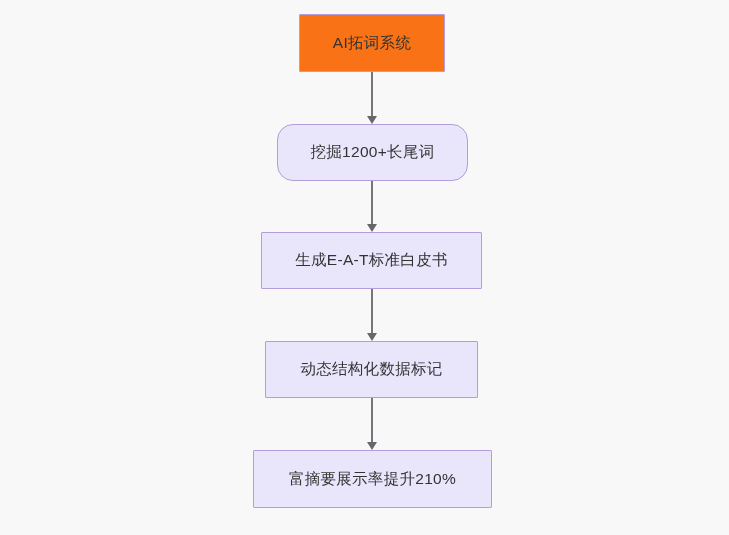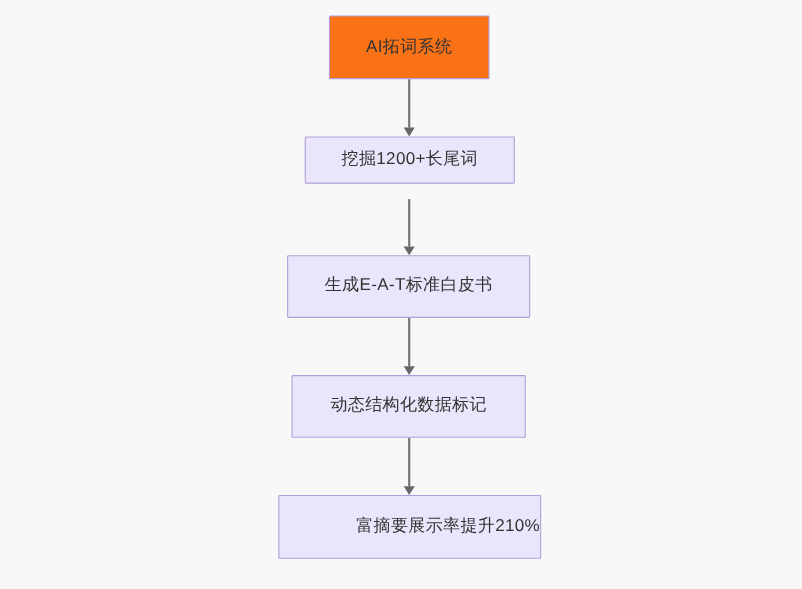--- a/index.html
+++ b/index.html
@@ -80,29 +80,29 @@
   </div>
   <div class="edge" id="edge-3" style="left: 371px; top: 398px; width: 2px; height: 52px;">
     <div class="edge-line" style="height: 44px; background: rgb(118, 118, 122);"></div>
     <div class="edge-arrow" style="left: -4.5px; top: 43.5px;"></div>
   </div>
 
   <div class="node" id="node-0" style="left: 299px; top: 14px; width: 146px; height: 58px; background: #f97316; border-color: rgb(179, 157, 219);">
     <span class="node-label" style="color: rgb(51, 51, 51);">AI拓词系统</span>
   </div>
 
-  <div class="node" id="node-1" style="left: 277px; top: 124px; width: 191px; height: 43px; background: rgb(233, 230, 251); border-color: rgb(179, 157, 219);">
+  <div class="node" id="node-1" style="left: 277px; top: 124px; width: 191px; height: 57px; background: rgb(233, 230, 251); border-color: rgb(179, 157, 219); border-radius: 16px;">
     <span class="node-label" style="color: rgb(51, 51, 51);">挖掘1200+长尾词</span>
   </div>
 
   <div class="node" id="node-2" style="left: 261px; top: 232px; width: 221px; height: 57px; background: rgb(233, 230, 251); border-color: rgb(179, 157, 219);">
     <span class="node-label" style="color: rgb(51, 51, 51);">生成E-A-T标准白皮书</span>
   </div>
 
   <div class="node" id="node-3" style="left: 265px; top: 341px; width: 213px; height: 57px; background: rgb(233, 230, 251); border-color: rgb(179, 157, 219);">
     <span class="node-label" style="color: rgb(51, 51, 51);">动态结构化数据标记</span>
   </div>
 
-  <div class="node" id="node-4" style="left: 253px; top: 450px; width: 239px; height: 58px; background: rgb(233, 230, 251); border-color: rgb(179, 157, 219); justify-content: flex-end;">
+  <div class="node" id="node-4" style="left: 253px; top: 450px; width: 239px; height: 58px; background: rgb(233, 230, 251); border-color: rgb(179, 157, 219);">
     <span class="node-label" style="color: rgb(51, 51, 51);">富摘要展示率提升210%</span>
   </div>
 
 </div>
 
 </body></html>

